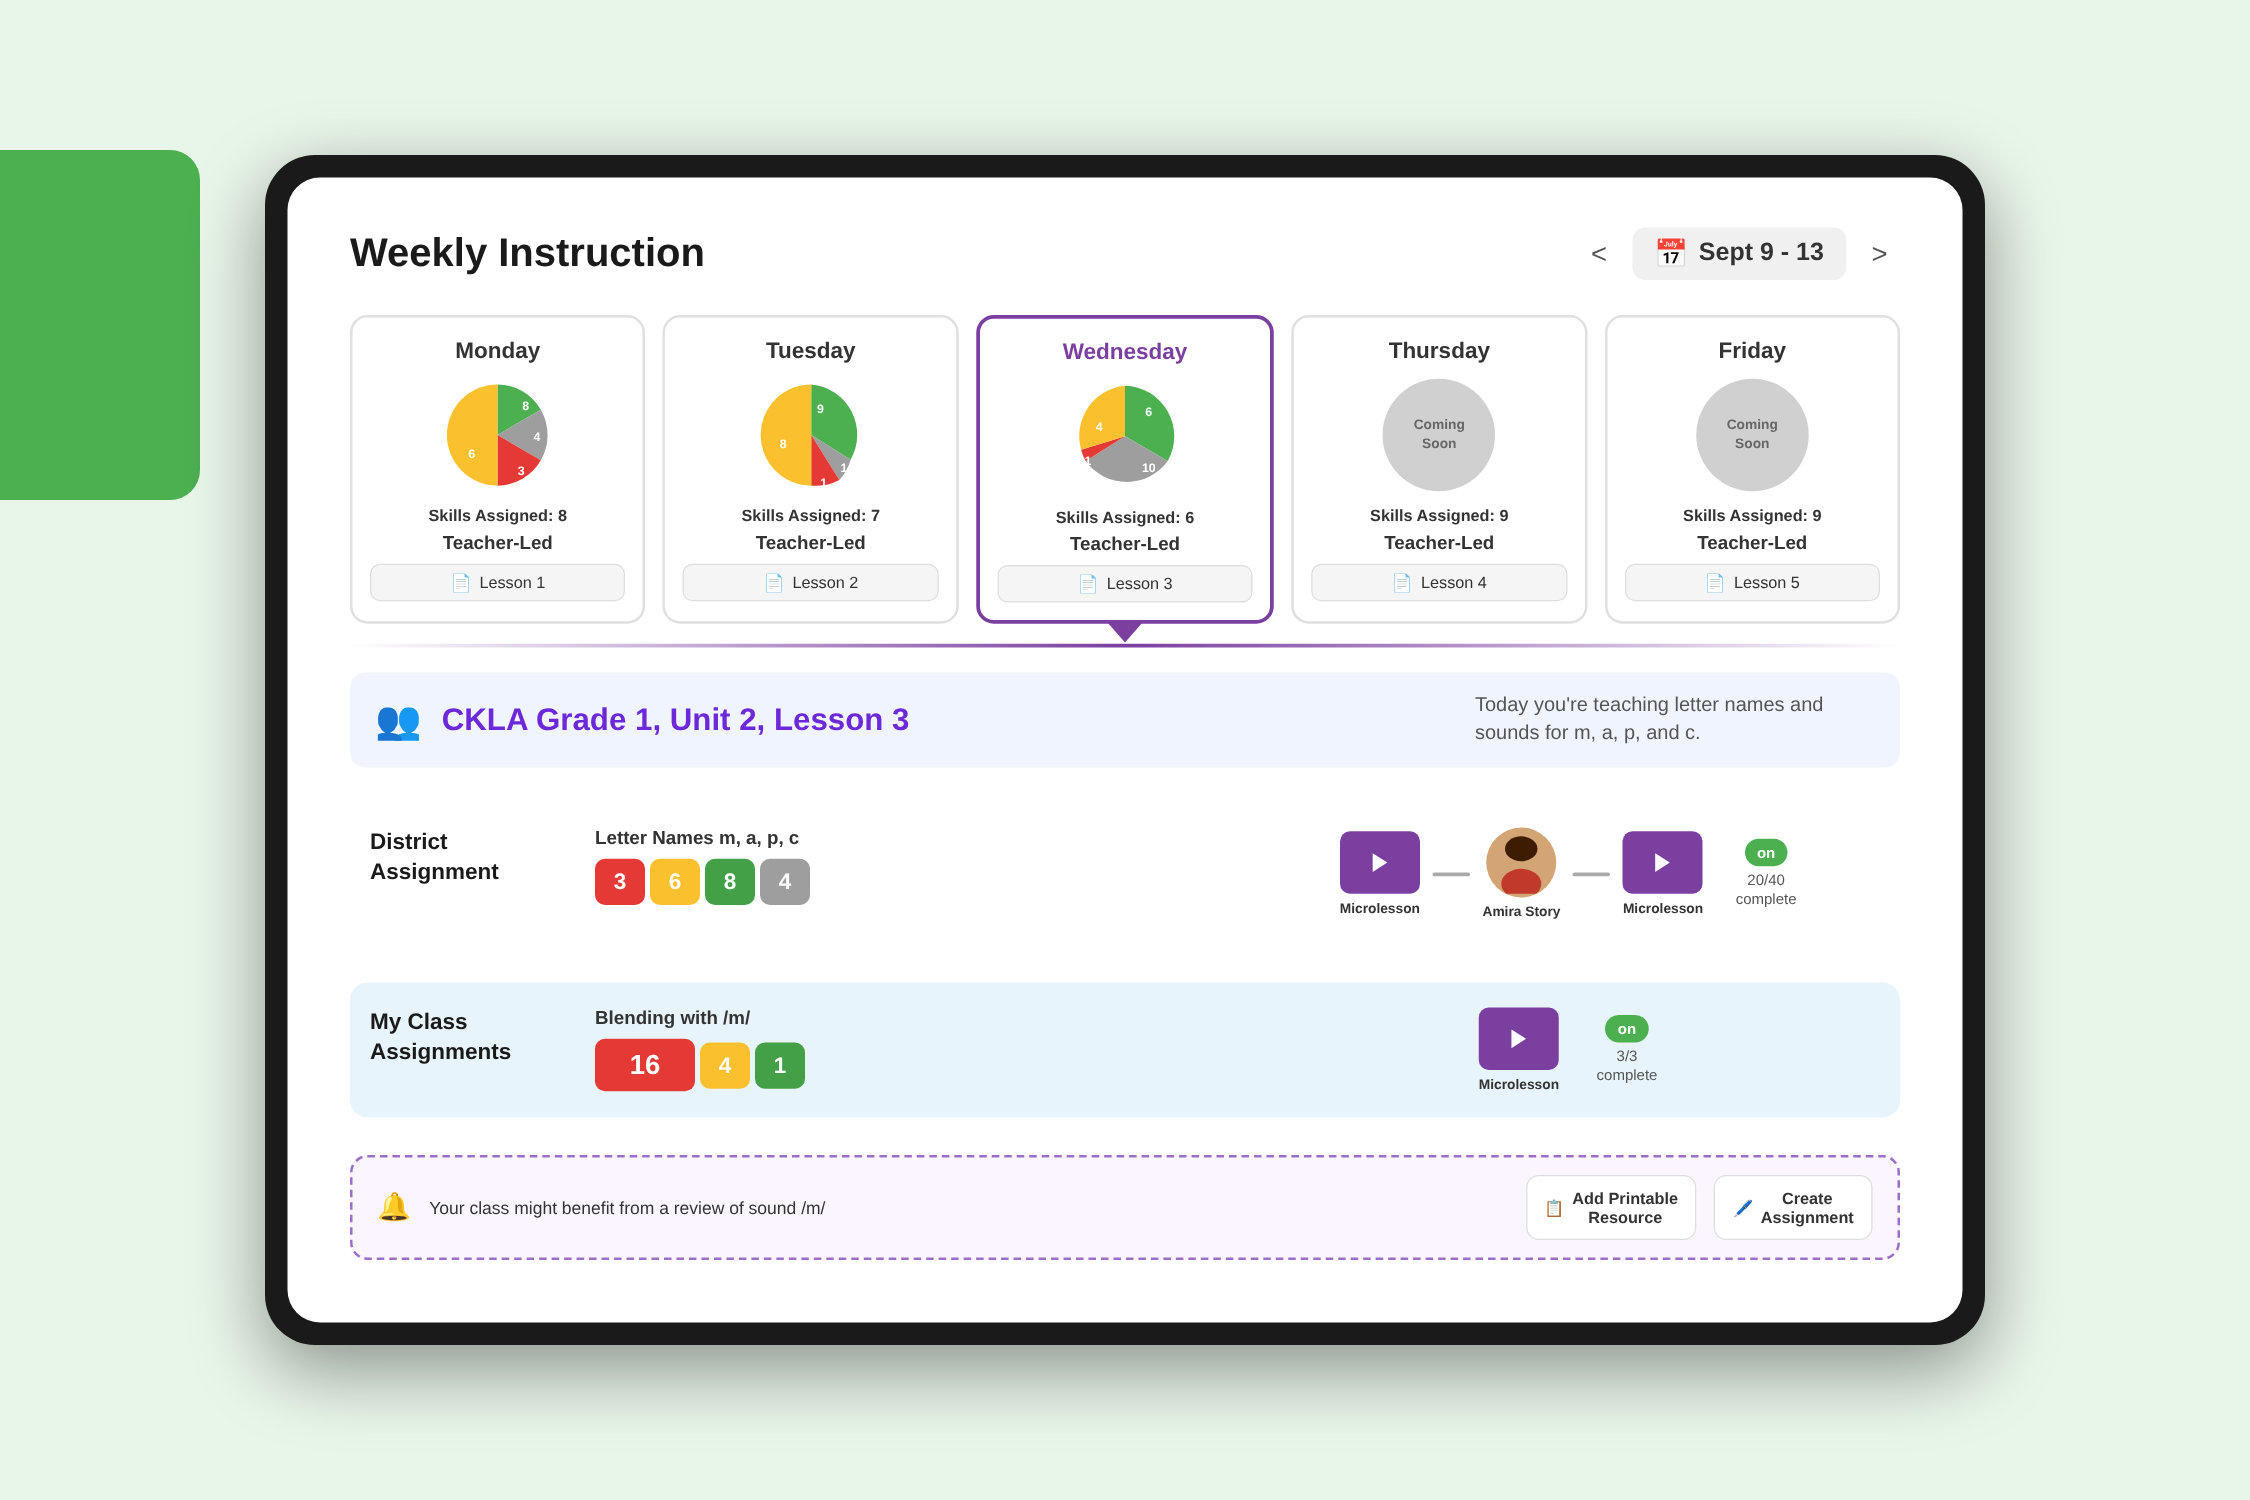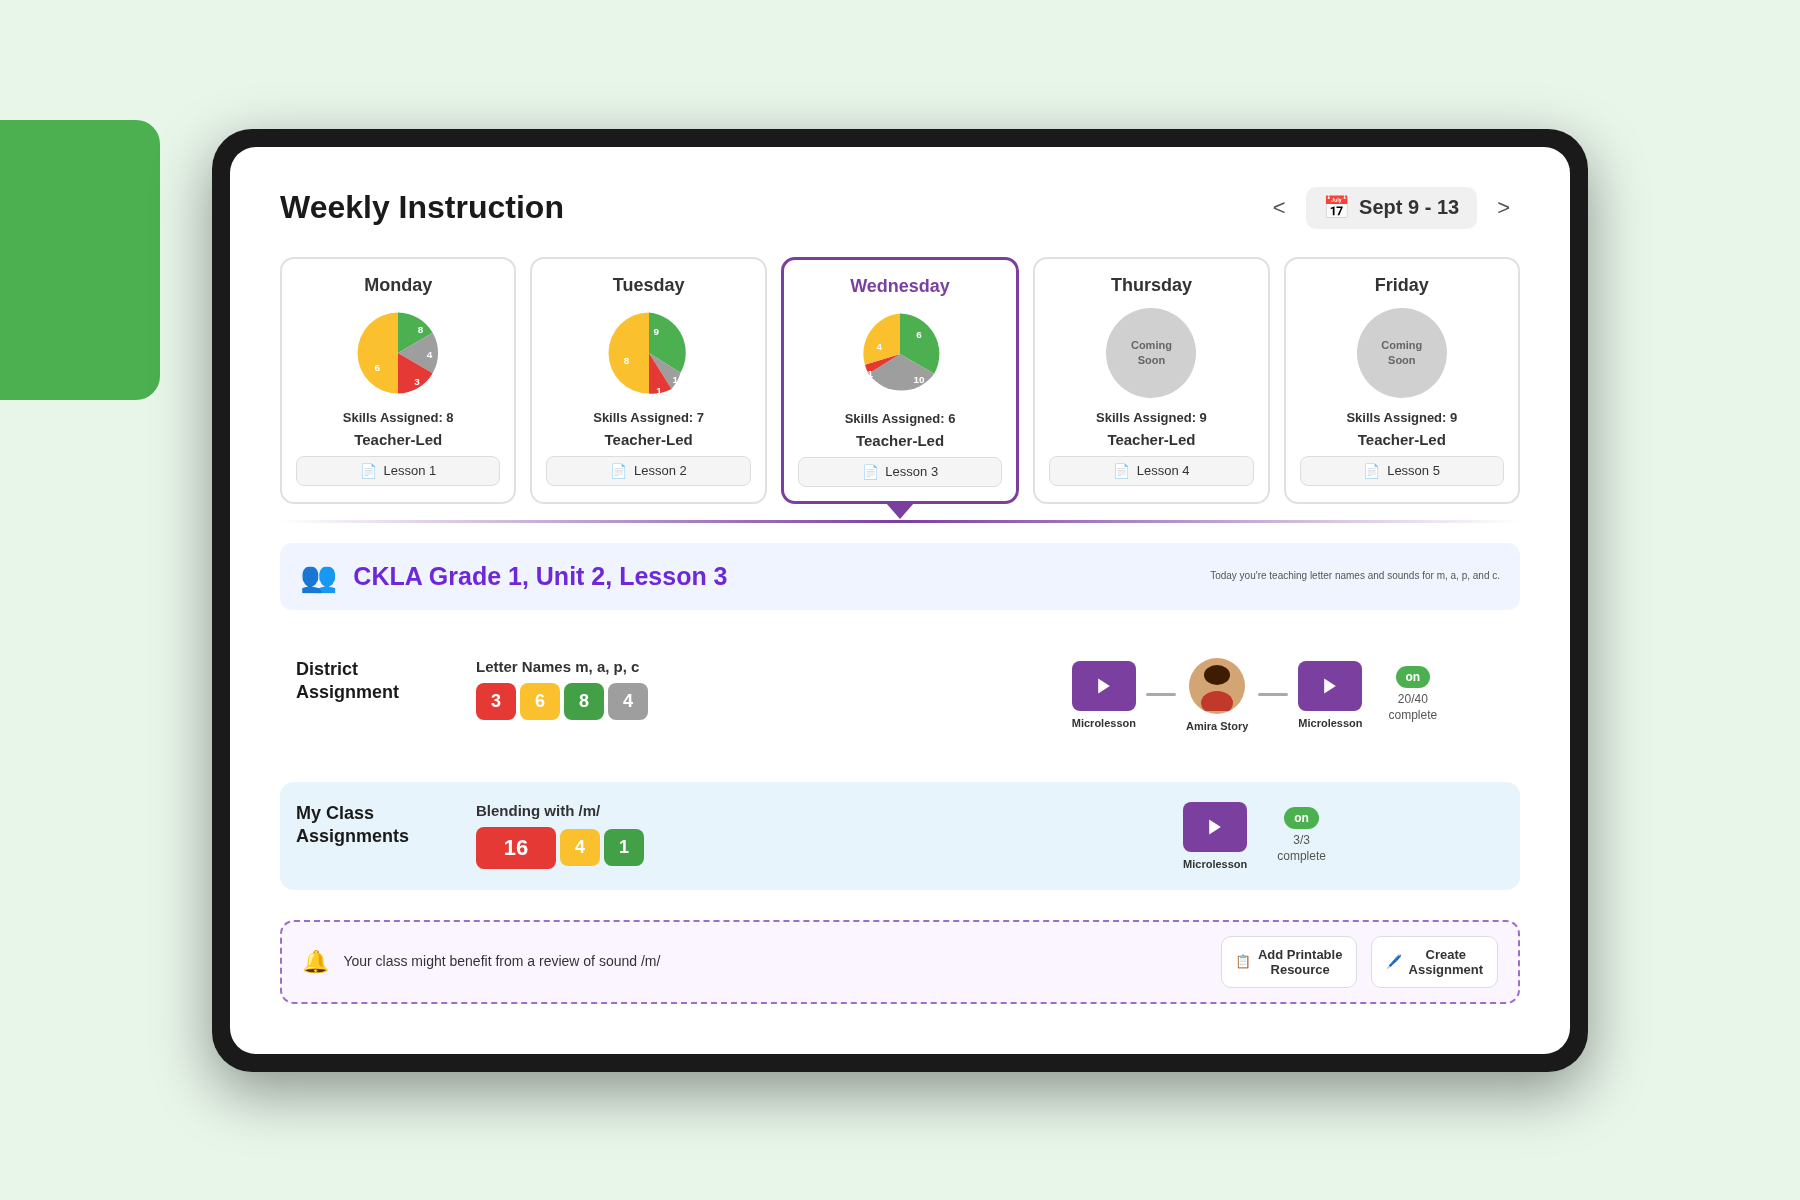--- a/index.html
+++ b/index.html
@@ -225,21 +225,21 @@
     }
 
     .lesson-info-title {
       font-size: 25px;
       font-weight: 700;
       color: #6d28d9;
       flex-shrink: 0;
     }
 
     .lesson-info-desc {
-      font-size: 10px;
+      font-size: 16px;
       color: #555;
       margin-left: auto;
       max-width: 320px;
       line-height: 1.4;
     }
 
     
     .assignment-section {
       display: flex;
       align-items: flex-start;

